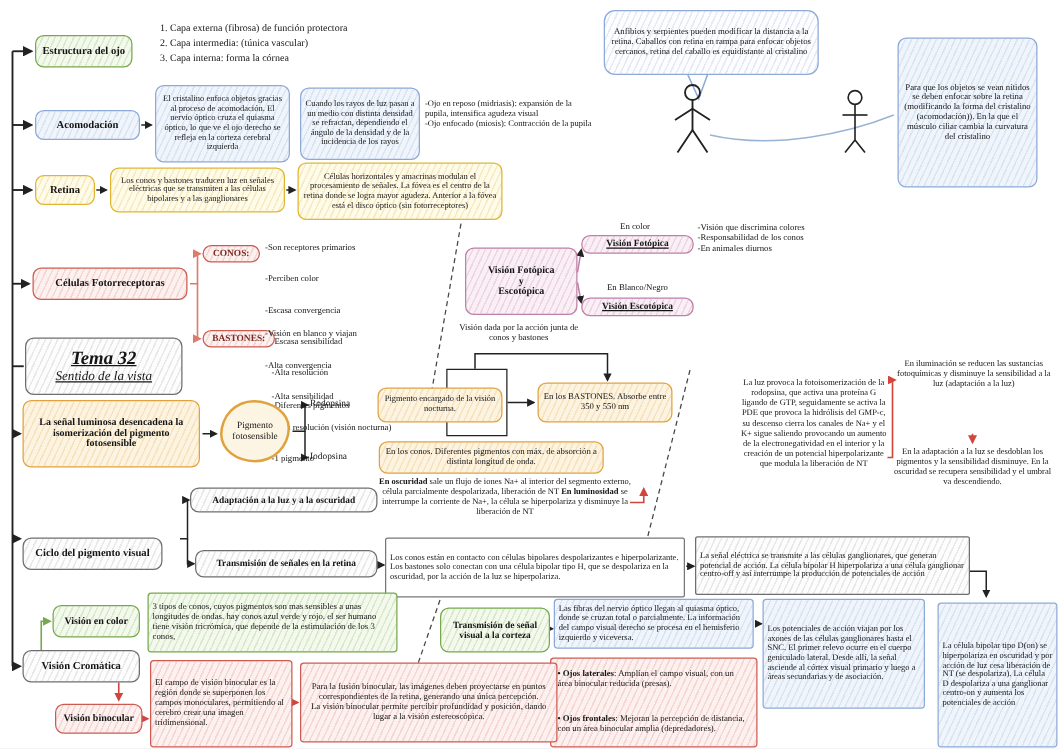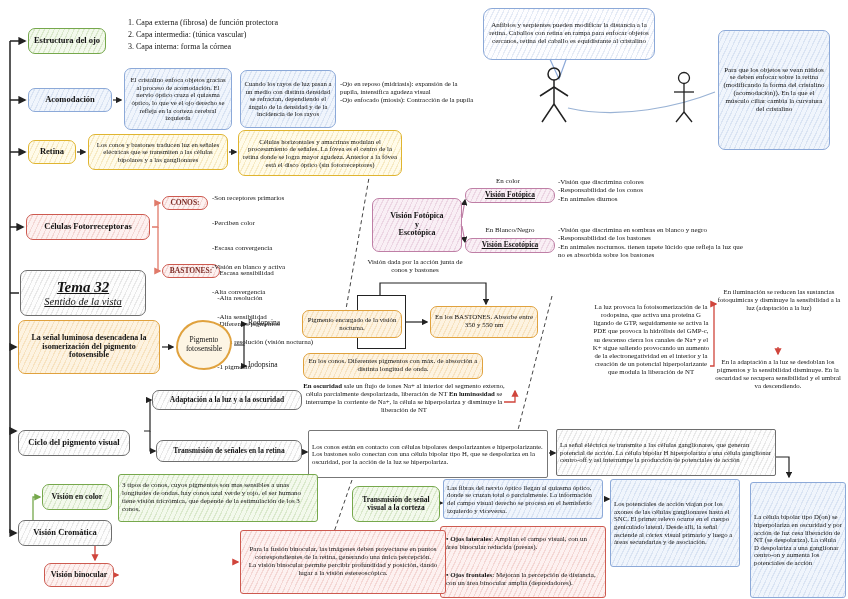--- a/index.html
+++ b/index.html
@@ -176,21 +176,21 @@
     <div>   -Escasa sensibilidad</div>
     <div>   -Alta resolución</div>
     <div>   -Diferentes pigmentos</div>
   </div>
 
   <div class="box red t85" style="left:26px;top:214px;width:124px;height:26px">Células Fotorreceptoras</div>
 
   <div class="box red t75 darkred" style="left:162px;top:264px;width:58px;height:14px">BASTONES:</div>
 
   <div class="note t7 pre" style="left:212px;top:246px;width:140px">
-    <div>-Visión en blanco y activa</div>
+    <div>-Visión en blanco y viajan</div>
     <div>-Alta convergencia</div>
     <div>   -Alta sensibilidad</div>
     <div>   -Baja resolución (visión nocturna)</div>
     <div>   -1 pigmento</div>
   </div>
 
   <div class="box gray temabox" style="left:20px;top:270px;width:126px;height:46px;flex-direction:column">
     <div style="font-size:15px;font-weight:bold" class="underl">Tema 32</div>
     <div style="font-size:10.5px" class="underl">Sentido de la vista</div>
   </div>
@@ -222,25 +222,20 @@
   <div class="note t7 ctr" style="left:468px;top:177px;width:80px">En color</div>
   <div class="box pink t75 underl" style="left:465px;top:188px;width:90px;height:15px">Visión Fotópica</div>
   <div class="note t7" style="left:558px;top:178px;width:126px">
     <div>-Visión que discrimina colores</div>
     <div>-Responsabilidad de los conos</div>
     <div>-En animales diurnos</div>
   </div>
 
   <div class="note t7 ctr" style="left:465px;top:226px;width:90px">En Blanco/Negro</div>
   <div class="box pink t75 underl" style="left:465px;top:238px;width:90px;height:15px">Visión Escotópica</div>
-  <div class="note t7" style="left:558px;top:226px;width:190px">
-    <div>-Visión que discrimina en sombras en blanco y negro</div>
-    <div>-Responsabilidad de los bastones</div>
-    <div>-En animales nocturnos. tienen tapete lúcido que refleja la luz que no es absorbida sobre los bastones</div>
-  </div>
 
   <div class="note t68 ctr" style="left:592px;top:303px;width:118px">La luz provoca la fotoisomerización de la rodopsina, que activa una proteína G ligando de GTP, seguidamente se activa la PDE que provoca la hidrólisis del GMP-c, su descenso cierra los canales de Na+ y el K+ sigue saliendo provocando un aumento de la electronegatividad en el interior y la creación de un potencial hiperpolarizante que modula la liberación de NT</div>
 
   <div class="note t68 ctr" style="left:716px;top:288px;width:126px">En iluminación se reducen las sustancias fotoquímicas y disminuye la sensibilidad a la luz (adaptación a la luz)</div>
 
   <div class="note t68 ctr" style="left:712px;top:358px;width:132px">En la adaptación a la luz se desdoblan los pigmentos y la sensibilidad disminuye. En la oscuridad se recupera sensibilidad y el umbral va descendiendo.</div>
 
   <div class="box gray t85" style="left:18px;top:430px;width:112px;height:26px">Ciclo del pigmento visual</div>
 
   <div class="box gray t75" style="left:152px;top:390px;width:150px;height:20px">Adaptación a la luz y a la oscuridad</div>
@@ -266,17 +261,18 @@
   </div>
 
   <div class="box green t8" style="left:42px;top:484px;width:70px;height:26px">Visión en color</div>
 
   <div class="box green t7" style="left:118px;top:474px;width:200px;height:48px;border-radius:3px;text-align:left">3 tipos de conos, cuyos pigmentos son mas sensibles a unas longitudes de ondas. hay conos azul verde y rojo. el ser humano tiene visión tricrómica, que depende de la estimulación de los 3 conos,</div>
 
   <div class="box gray t85" style="left:18px;top:520px;width:94px;height:26px">Visión Cromática</div>
 
   <div class="box red t8" style="left:44px;top:563px;width:70px;height:24px">Visión binocular</div>
 
+  <div class="box red t7" style="left:120px;top:528px;width:114px;height:70px;border-radius:3px;text-align:left">El campo de visión binocular es la región donde se superponen los campos monoculares, permitiendo al cerebro crear una imagen tridimensional.</div>
 
   <div class="box red t7" style="left:240px;top:530px;width:206px;height:64px;border-radius:3px;text-align:center;white-space:pre-line">Para la fusión binocular, las imágenes deben proyectarse en puntos correspondientes de la retina, generando una única percepción.
 La visión binocular permite percibir profundidad y posición, dando lugar a la visión estereoscópica.</div>
 
 </div>
 
 </body></html>

